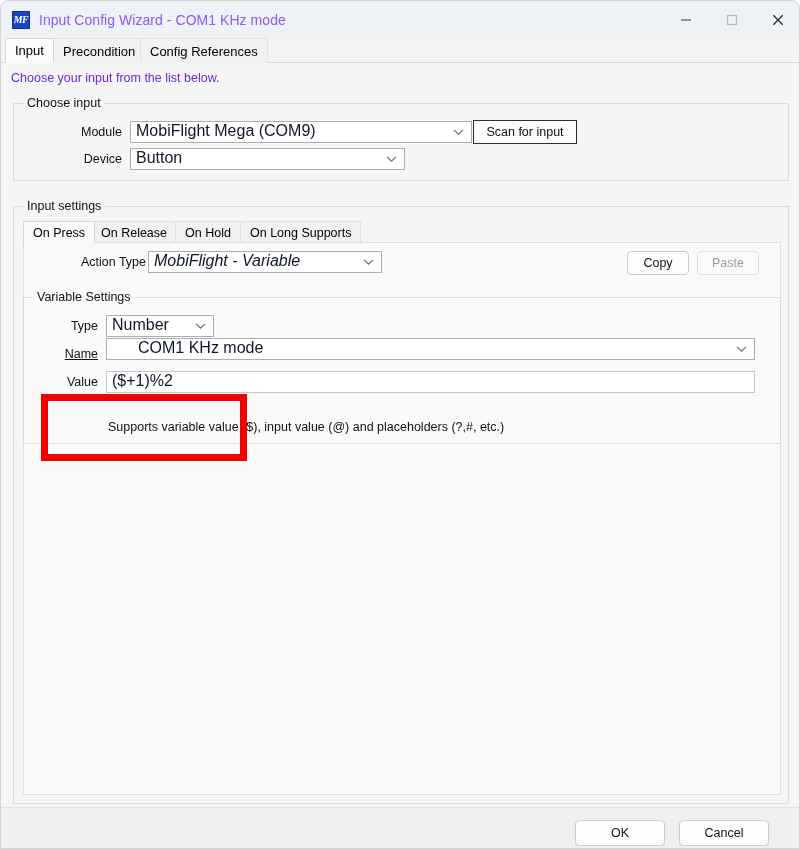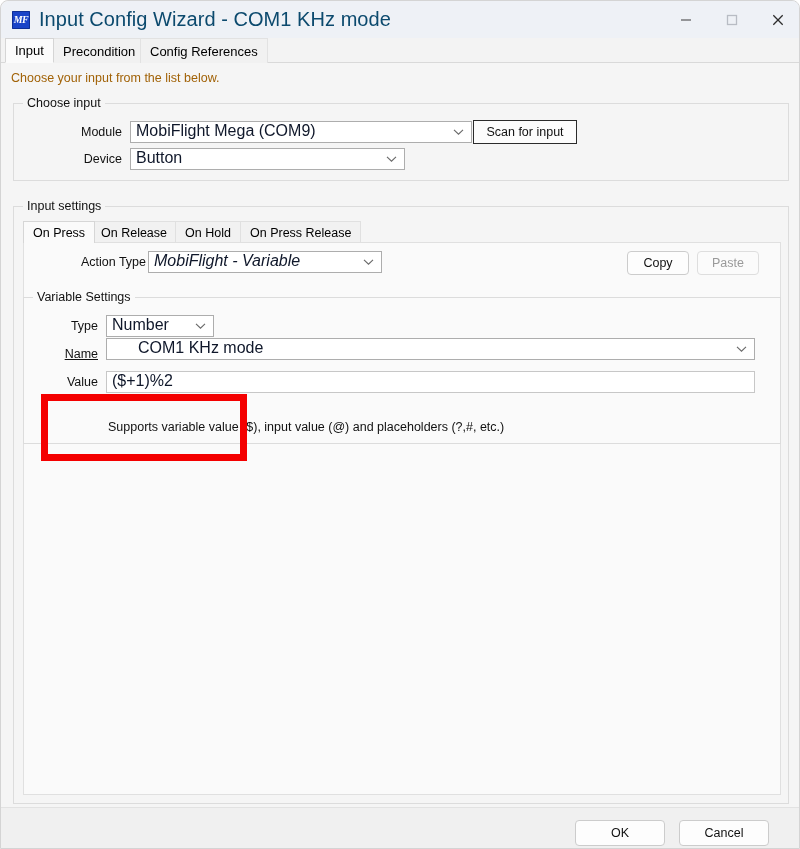--- a/index.html
+++ b/index.html
@@ -42,22 +42,22 @@
   #app-icon span {
     color: #ffffff;
     font-size: 10px;
     font-weight: bold;
     font-family: "Liberation Serif", serif;
     letter-spacing: -0.5px;
     line-height: 1;
     font-style: italic;
   }
   #title-text {
-    font-size: 20px;
-    color: #0c4a6e;
+    font-size: 14px;
+    color: #8b5cf6;
     white-space: nowrap;
     letter-spacing: 0.05px;
   }
   #wincontrols {
     position: absolute; right: 0; top: 0;
     height: 37px; display: flex;
   }
   .winbtn {
     width: 46px; height: 37px;
     display: flex; align-items: center; justify-content: center;
@@ -92,21 +92,21 @@
 
   
   #body {
     position: absolute; left: 0; top: 62px;
     width: 800px; height: 744px;
     background: #f5f5f5;
   }
 
   #hint-top {
     position: absolute; left: 10px; top: 8px;
-    font-size: 12.5px; color: #a16207;
+    font-size: 12.5px; color: #6d28d9;
   }
 
   
   .groupbox {
     position: absolute;
     border: 1px solid #dcdcdc;
     background: transparent;
   }
   .group-label {
     position: absolute;
@@ -297,21 +297,21 @@
         <div class="itab active" style="left:0px;">
             <span>On Press</span>
           </div>
         <div class="itab" style="left:68px;">
             <span>On Release</span>
           </div>
         <div class="itab" style="left:152px;">
             <span>On Hold</span>
           </div>
         <div class="itab" style="left:217px;">
-            <span>On Press Release</span>
+            <span>On Long Supports</span>
           </div>
       </div>
 
       <div id="inner-tabpanel"></div>
 
       <div class="fld-label" style="left:56px; top:48px; width:76px;">Action Type</div>
       <div class="combo" style="left:134px; top:44px; width:234px; height:22px;font-style:italic;">
         <span>MobiFlight - Variable</span>
         <span class="chev">
           <svg width="11" height="7" viewBox="0 0 11 7">

